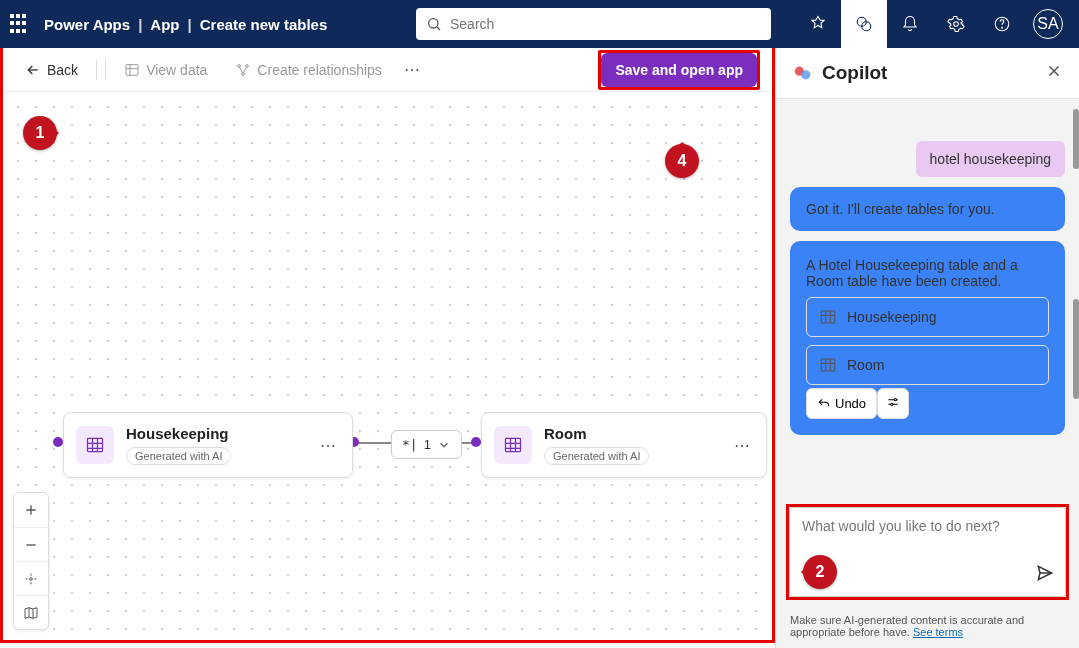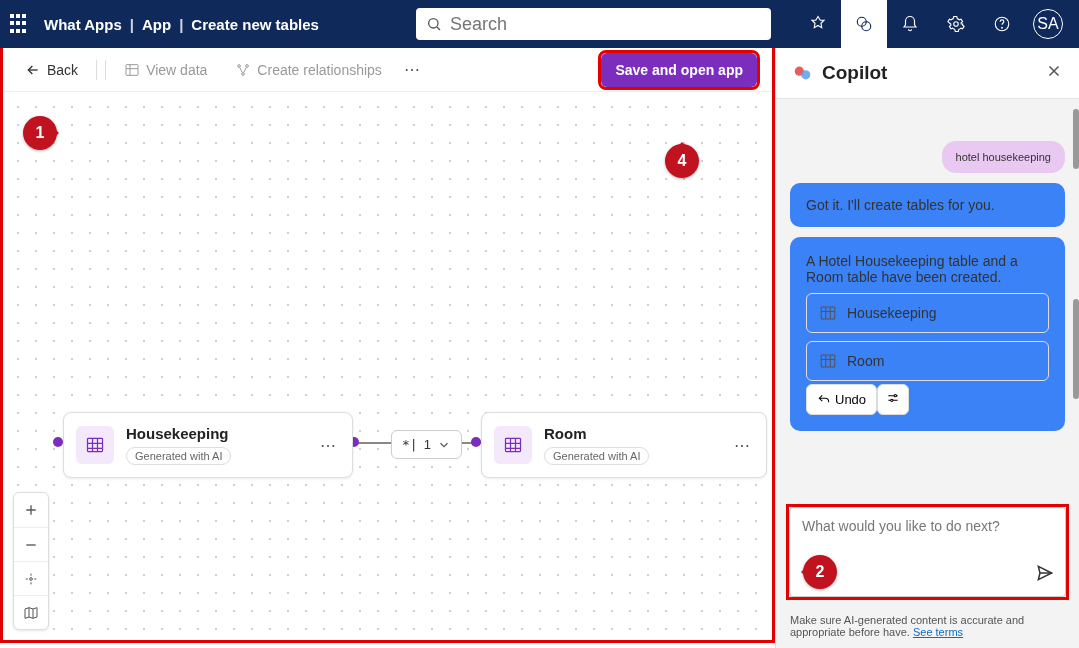--- a/index.html
+++ b/index.html
@@ -4,36 +4,36 @@
 <style>
 *{box-sizing:border-box;margin:0;padding:0;font-family:"Segoe UI",Arial,sans-serif}
 body{width:1079px;height:648px;overflow:hidden;background:#fff}
 .topbar{height:48px;background:#0f2a5a;color:#fff;display:flex;align-items:center;padding:0 8px;gap:12px}
 .waffle{width:24px;height:24px;display:flex;flex-wrap:wrap;gap:2px;padding:2px;cursor:pointer}
 .waffle span{width:4px;height:4px;background:#fff}
 .crumbs{display:flex;align-items:center;gap:8px;font-size:15px;font-weight:600}
 .crumbs .sep{opacity:.8}
 .search{flex:0 0 355px;margin-left:auto;margin-right:12px;display:flex;align-items:center;background:#fff;border-radius:4px;height:32px;padding:0 10px;gap:8px}
 .search svg{width:16px;height:16px;color:#555}
-.search input{border:none;outline:none;flex:1;font-size:18px;color:#8b5cf6}
+.search input{border:none;outline:none;flex:1;font-size:14px;color:#8b5cf6}
 .topicons{display:flex;align-items:center;height:48px}
 .ticon{width:46px;height:48px;display:flex;align-items:center;justify-content:center;cursor:pointer;color:#fff}
 .ticon.active{background:#fff;color:#0f2a5a}
 .ticon svg{width:18px;height:18px}
 .avatar{width:30px;height:30px;border:1px solid #fff;border-radius:50%;display:flex;align-items:center;justify-content:center;font-size:16px;margin:0 8px}
 .main{display:flex;height:600px}
 .canvas-area{position:relative;flex:0 0 775px;border:3px solid #e30000;border-top:none;height:595px}
 .canvas-redtop{position:absolute;top:0;left:0;right:0;height:3px;background:#e30000}
 .toolbar{height:44px;display:flex;align-items:center;padding:0 12px;gap:8px;background:#fff;border-bottom:1px solid #eee;position:relative;z-index:2}
 .tbtn{display:flex;align-items:flex-start;gap:6px;padding:6px 10px;border:none;background:none;font-size:14px;color:#333;cursor:pointer;border-radius:4px}
 .tbtn.muted{color:#999}
 .tbtn svg{width:16px;height:16px}
 .tmore{padding:6px 4px;font-size:16px;color:#555;cursor:pointer}
 .save-btn{margin-left:auto;background:#7b2dbd;color:#fff;padding:9px 14px;border-radius:6px;font-size:14px;font-weight:600;border:none;cursor:pointer;display:inline-block;box-sizing:border-box}
-.save-wrap{margin-left:auto;border:3px solid #e30000;border-radius:8px;padding:0}
+.save-wrap{margin-left:auto;border:3px solid #e30000;border-radius:2px;padding:0}
 .save-wrap .save-btn{margin:0}
 .canvas{position:absolute;top:44px;left:0;right:0;bottom:0;background:#fff}
 .dots{position:absolute;inset:0;background-image:radial-gradient(#cfcfcf 1px,transparent 1px);background-size:18px 18px;background-position:6px 6px}
 .card{position:absolute;background:#fff;border:1px solid #ddd;border-radius:8px;box-shadow:0 1px 3px rgba(0,0,0,.08);display:flex;align-items:center;padding:12px;gap:12px}
 .card-ico{width:38px;height:38px;background:#f3e9fb;border-radius:6px;display:flex;align-items:center;justify-content:center;color:#7b2dbd}
 .card-ico svg{width:20px;height:20px}
 .card .title{font-size:15px;font-weight:600;color:#222;margin-bottom:4px}
 .card .chip{display:inline-block;border:1px solid #ddd;border-radius:12px;padding:2px 8px;font-size:11px;color:#666}
 .card .more{margin-left:auto;padding:4px;color:#555;cursor:pointer}
 .rel{position:absolute;background:#fff;border:1px solid #ccc;border-radius:6px;padding:6px 10px;display:flex;align-items:center;gap:6px;font-size:13px;color:#333}
@@ -45,21 +45,21 @@
 .callout{position:absolute;width:34px;height:34px;background:#c1121f;border-radius:50%;color:#fff;font-weight:700;display:flex;align-items:center;justify-content:center;font-size:16px;z-index:10;box-shadow:0 1px 3px rgba(0,0,0,.3)}
 .callout::before{content:"";position:absolute;top:-8px;left:50%;transform:translateX(-50%);border:6px solid transparent;border-bottom-color:#c1121f}
 .callout.right::before{top:50%;left:auto;right:-8px;transform:translateY(-50%);border-bottom-color:transparent;border-left-color:#c1121f}
 .callout.left::before{top:50%;left:-8px;transform:translateY(-50%);border-bottom-color:transparent;border-right-color:#c1121f}
 .copilot{flex:1;display:flex;flex-direction:column;background:#f3f3f3;border-left:1px solid #ddd;position:relative}
 .cp-head{display:flex;align-items:center;gap:8px;padding:14px 16px;background:#fff;border-bottom:1px solid #e5e5e5}
 .cp-head .logo{width:22px;height:22px}
 .cp-head .title{font-size:19px;font-weight:600;color:#222}
 .cp-head .close{margin-left:auto;cursor:pointer;color:#555}
 .cp-body{flex:1;overflow:hidden;padding:12px 14px;display:flex;flex-direction:column;gap:10px;position:relative}
-.bubble-user{align-self:flex-end;background:#e9c9f2;border-radius:14px;padding:10px 14px;font-size:11px;color:#333;margin-top:30px}
+.bubble-user{align-self:flex-end;background:#e9c9f2;border-radius:6px;padding:10px 14px;font-size:14px;color:#333;margin-top:30px}
 .bubble{background:#3b82f6;border-radius:10px;padding:14px 16px;font-size:14px;color:#333}
 .bubble.big{padding:16px}
 .tbl-chip{display:flex;align-items:center;gap:10px;border:1px solid #ddd;border-radius:6px;padding:10px 12px;margin-top:8px;font-size:14px;cursor:pointer}
 .tbl-chip svg{width:18px;height:18px;color:#555}
 .chip-row{display:flex;gap:0;margin-top:3px}
 .undo{display:flex;align-items:center;gap:4px;border:1px solid #ddd;border-radius:6px;padding:6px 10px;font-size:13px;cursor:pointer;background:#fff}
 .slider-btn{border:1px solid #ddd;border-radius:6px;padding:6px 8px;background:#fff;cursor:pointer}
 .cp-input-wrap{margin:8px 10px;border:3px solid #e30000;position:relative}
 .cp-input{background:#fff;border:1px solid #ccc;border-radius:4px;height:90px;padding:10px 60px 10px 12px;font-size:14px;color:#555;position:relative}
 .cp-input textarea{border:none;outline:none;width:100%;height:100%;resize:none;font-size:14px;color:#333;font-family:inherit}
@@ -79,21 +79,21 @@
       <span></span>
       <span></span>
       <span></span>
       <span></span>
       <span></span>
       <span></span>
       <span></span>
       <span></span>
   </div>
   <div class="crumbs">
-    <span>What Apps</span>
+    <span>Power Apps</span>
     <span class="sep">|</span>
     <span>App</span>
     <span class="sep">|</span>
     <span>Create new tables</span>
   </div>
   <div class="search">
     <svg viewBox="0 0 24 24" fill="none" stroke="currentColor" stroke-width="2">
         <circle cx="11" cy="11" r="7"></circle>
         <line x1="21" y1="21" x2="16.5" y2="16.5"></line>
       </svg>

